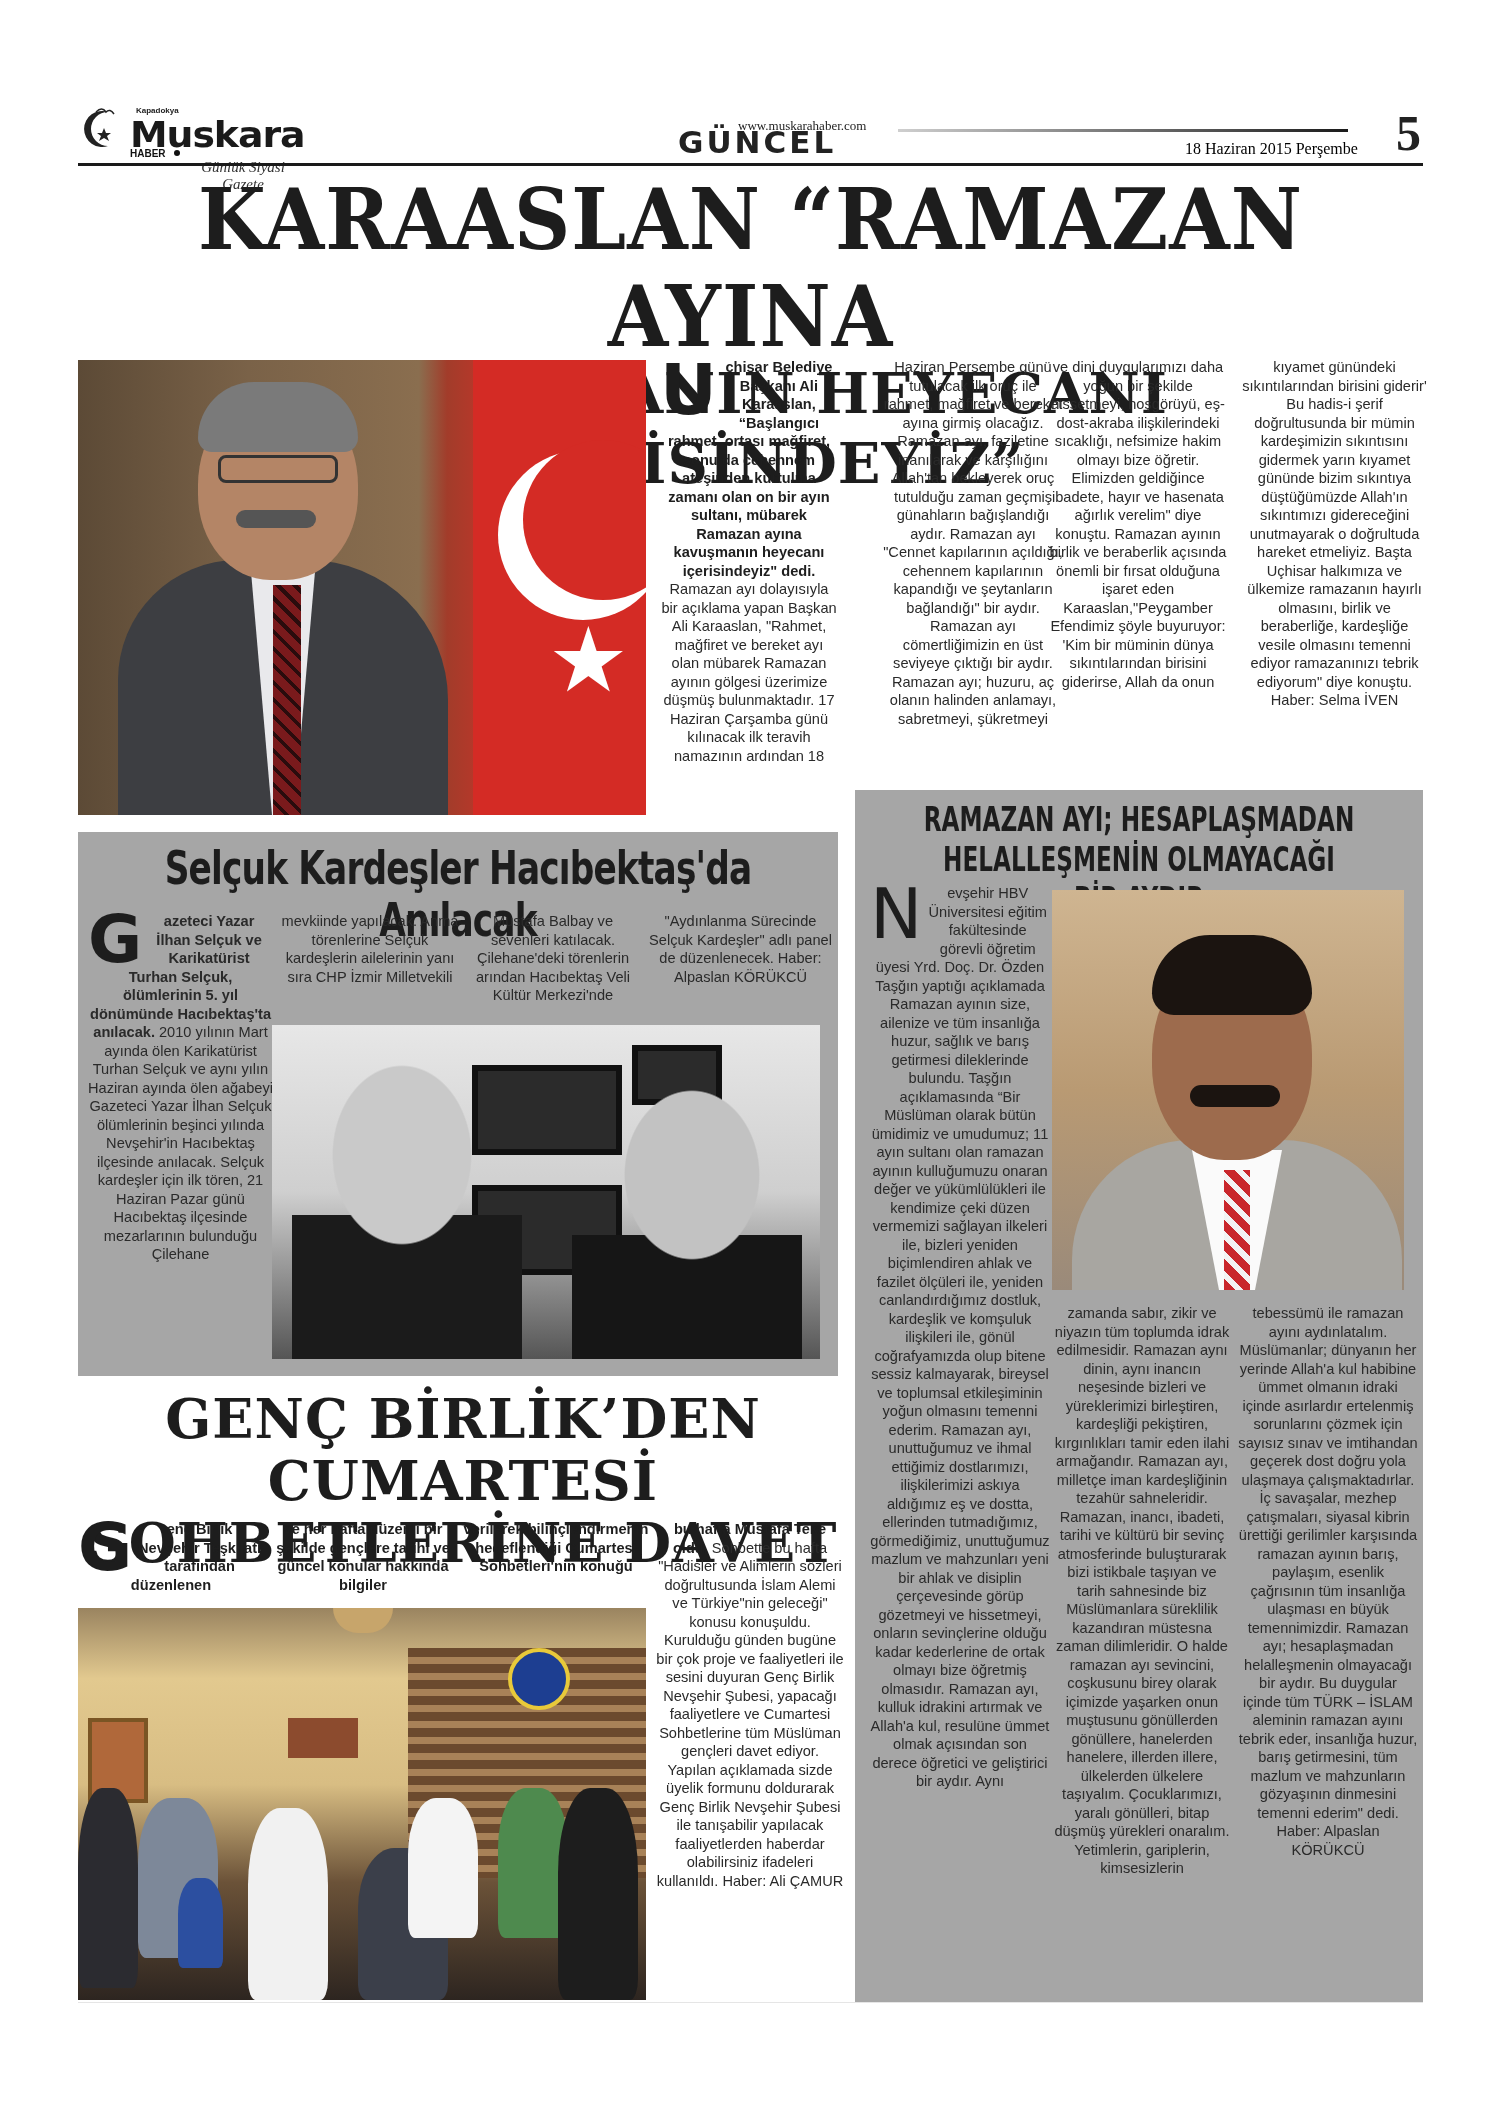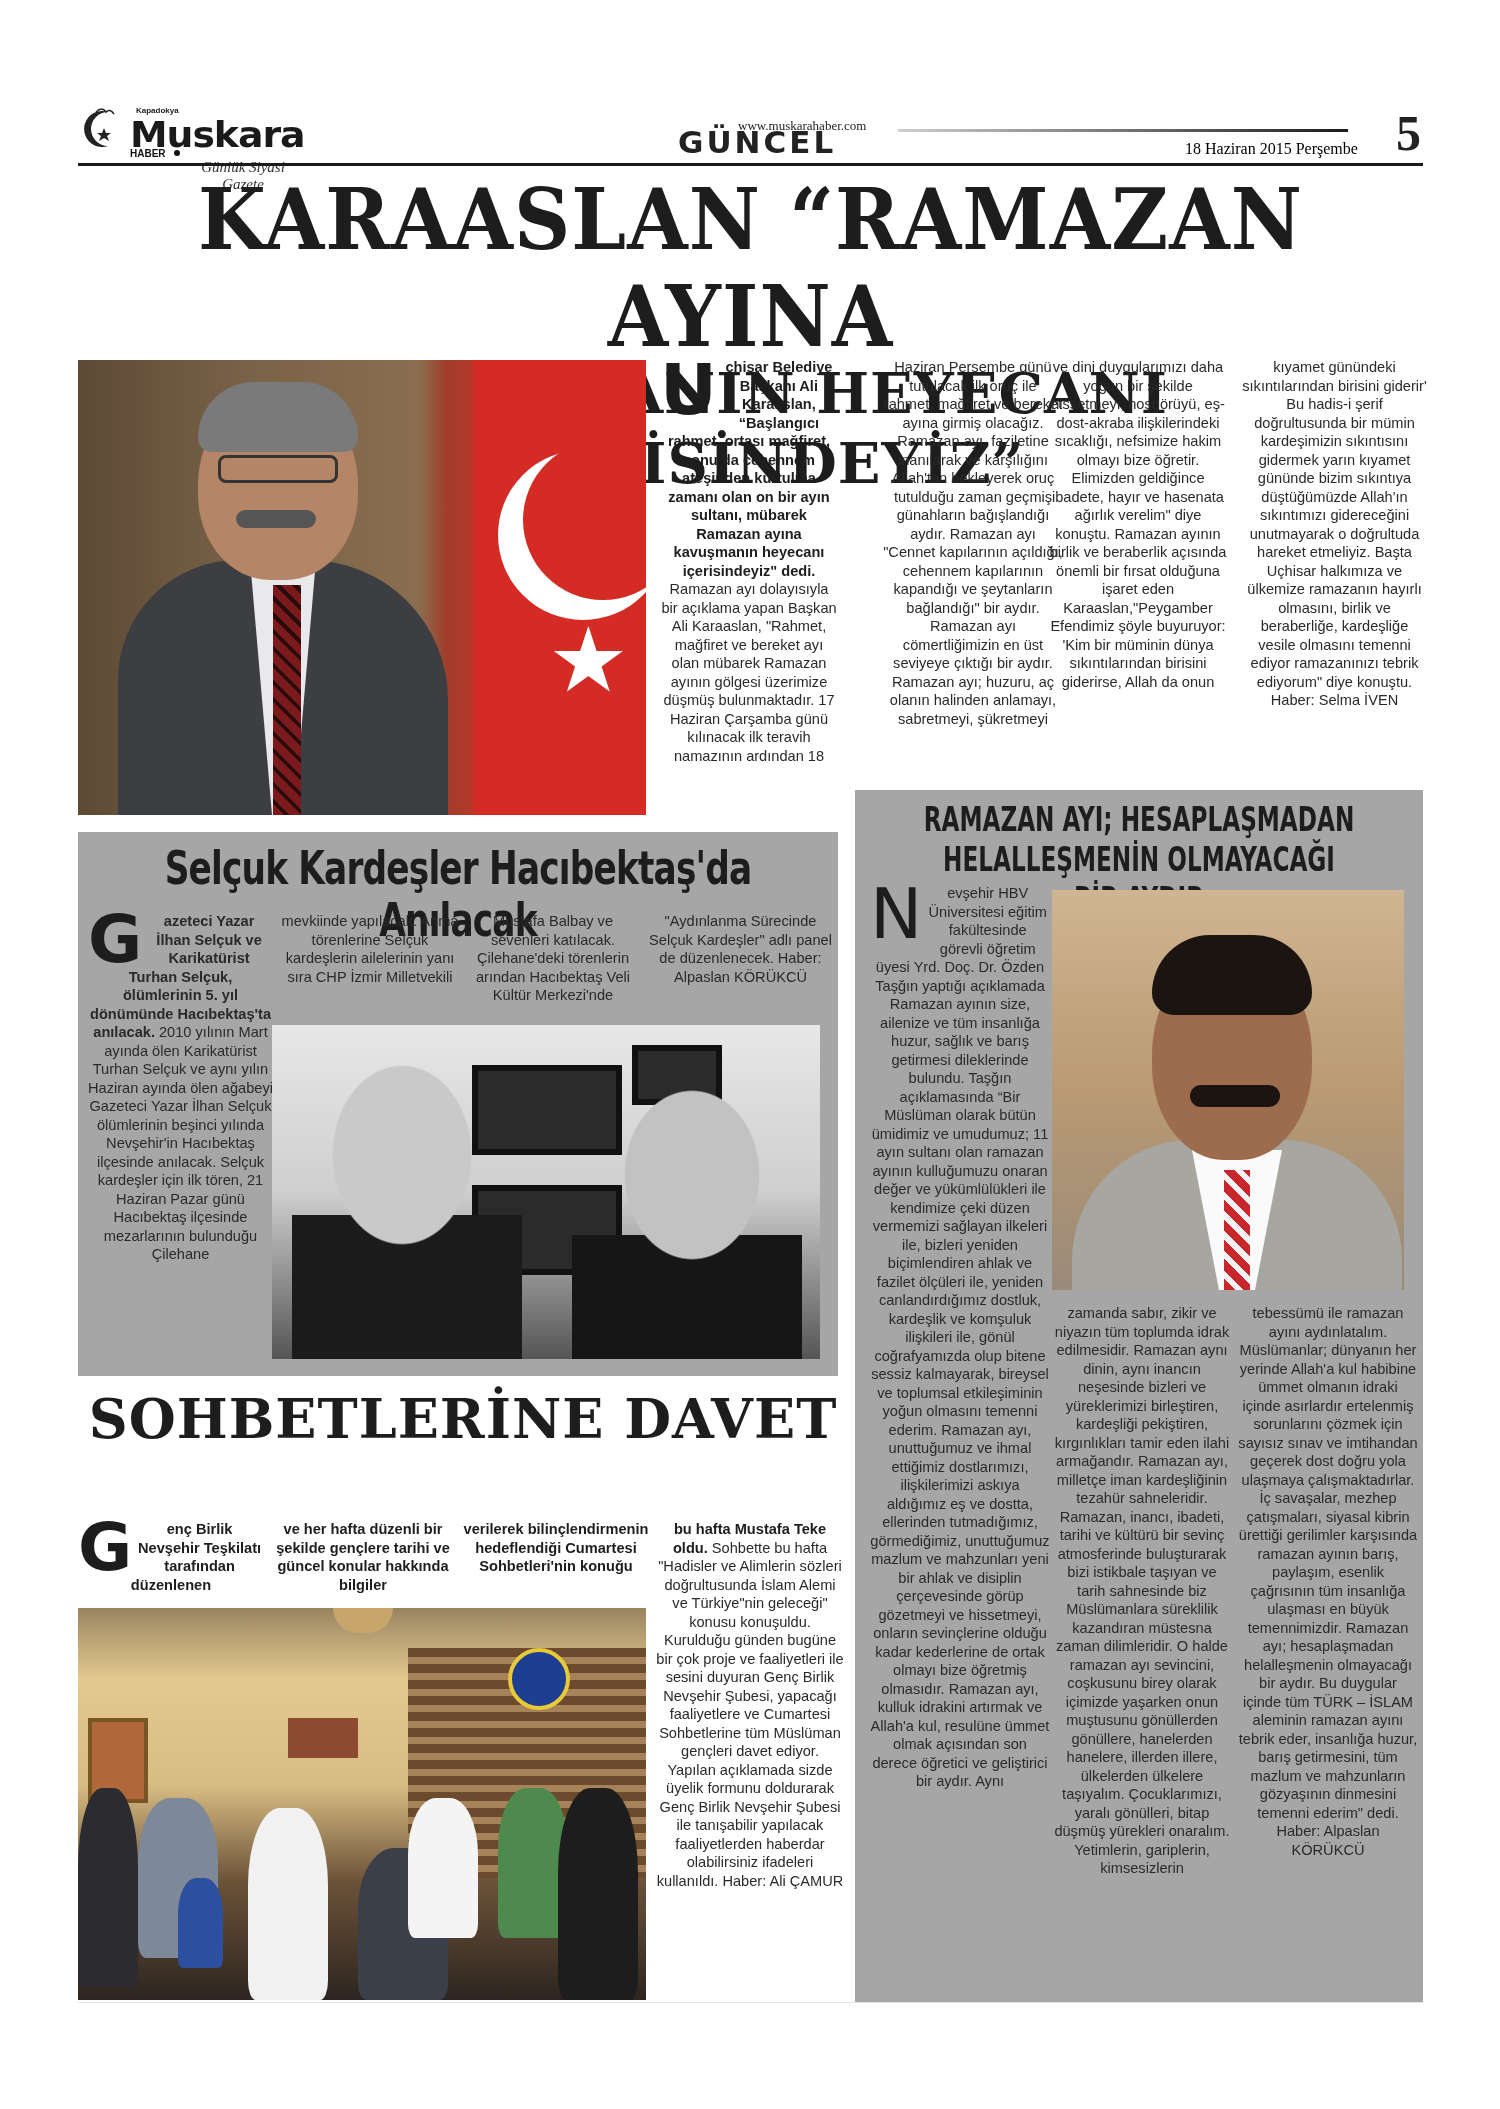--- a/index.html
+++ b/index.html
@@ -185,20 +185,21 @@
   <div class="shirt"></div>
   <div class="tie"></div>
   <div class="head"></div>
   <div class="hair"></div>
   <div class="mustache"></div>
 </div>
 <div class="abs box-col ram-c2">zamanda sabır, zikir ve niyazın tüm toplumda idrak edilmesidir. Ramazan aynı dinin, aynı inancın neşesinde bizleri ve yüreklerimizi birleştiren, kardeşliği pekiştiren, kırgınlıkları tamir eden ilahi armağandır. Ramazan ayı, milletçe iman kardeşliğinin tezahür sahneleridir. Ramazan, inancı, ibadeti, tarihi ve kültürü bir sevinç atmosferinde buluşturarak bizi istikbale taşıyan ve tarih sahnesinde biz Müslümanlara süreklilik kazandıran müstesna zaman dilimleridir. O halde ramazan ayı sevincini, coşkusunu birey olarak içimizde yaşarken onun muştusunu gönüllerden gönüllere, hanelerden hanelere, illerden illere, ülkelerden ülkelere taşıyalım. Çocuklarımızı, yaralı gönülleri, bitap düşmüş yürekleri onaralım. Yetimlerin, gariplerin, kimsesizlerin</div>
 <div class="abs box-col ram-c3">tebessümü ile ramazan ayını aydınlatalım. Müslümanlar; dünyanın her yerinde Allah'a kul habibine ümmet olmanın idraki içinde asırlardır ertelenmiş sorunlarını çözmek için sayısız sınav ve imtihandan geçerek dost doğru yola ulaşmaya çalışmaktadırlar. İç savaşalar, mezhep çatışmaları, siyasal kibrin ürettiği gerilimler karşısında ramazan ayının barış, paylaşım, esenlik çağrısının tüm insanlığa ulaşması en büyük temennimizdir. Ramazan ayı; hesaplaşmadan helalleşmenin olmayacağı bir aydır. Bu duygular içinde tüm TÜRK – İSLAM aleminin ramazan ayını tebrik eder, insanlığa huzur, barış getirmesini, tüm mazlum ve mahzunların gözyaşının dinmesini temenni ederim" dedi. Haber: Alpaslan KÖRÜKCÜ</div>
 
 <div class="abs genc-title">
+  <div class="l1">GENÇ BİRLİK’DEN CUMARTESİ</div>
   <div class="l2">SOHBETLERİNE DAVET</div>
 </div>
 <div class="abs col genc-c1">
   <span class="dropcap">G</span>
   <b>enç Birlik Nevşehir Teşkilatı tarafından düzenlenen</b>
 </div>
 <div class="abs col genc-c2"><b>ve her hafta düzenli bir şekilde gençlere tarihi ve güncel konular hakkında  bilgiler</b></div>
 <div class="abs col genc-c3"><b>verilerek bilinçlendirmenin hedeflendiği Cumartesi Sohbetleri'nin konuğu</b></div>
 <div class="abs col genc-c4">
   <b>bu hafta Mustafa Teke oldu.</b><span> Sohbette bu hafta "Hadisler ve Alimlerin sözleri doğrultusunda İslam Alemi ve Türkiye"nin geleceği" konusu konuşuldu. Kurulduğu günden bugüne bir çok proje ve faaliyetleri ile sesini duyuran Genç Birlik Nevşehir Şubesi, yapacağı faaliyetlere ve Cumartesi Sohbetlerine tüm Müslüman gençleri davet ediyor. Yapılan açıklamada sizde üyelik formunu doldurarak Genç Birlik Nevşehir Şubesi ile tanışabilir yapılacak faaliyetlerden haberdar olabilirsiniz ifadeleri kullanıldı. Haber: Ali ÇAMUR</span>

